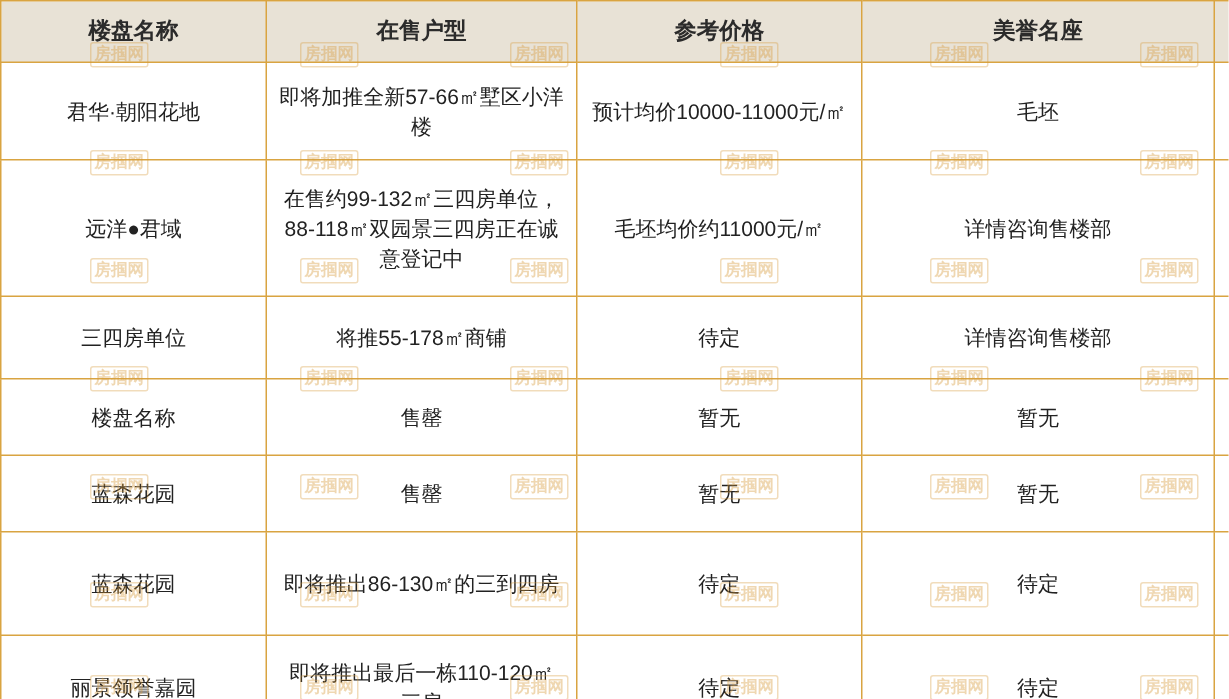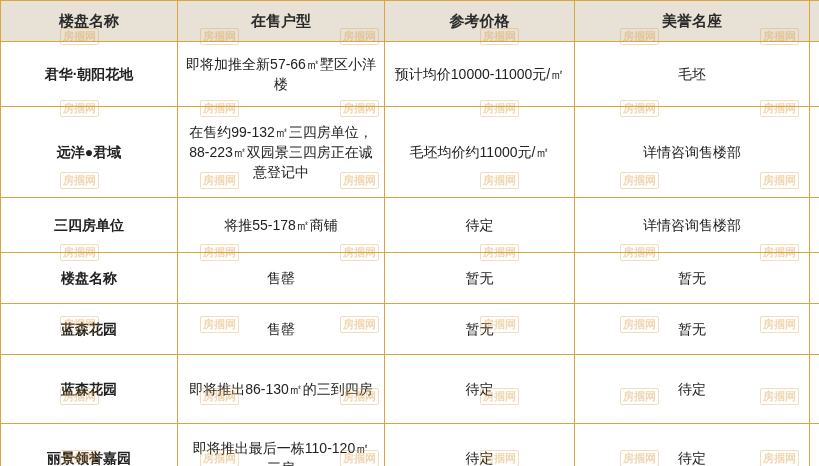--- a/index.html
+++ b/index.html
@@ -44,21 +44,21 @@
   }
   table.price-table thead th {
     background: #e8e2d6;
     font-weight: bold;
     font-size: 15px;
     color: #2b2b2b;
     height: 32px;
     padding: 4px 6px;
   }
   td.name-cell {
-    font-weight: bold;
+    font-weight: normal;
     font-size: 15px;
     color: #1a1a1a;
   }
   tr.row-1 td { height: 52px; }
   tr.row-2 td { height: 78px; }
   tr.row-3 td { height: 42px; }
   tr.row-4 td { height: 38px; }
   tr.row-5 td { height: 38px; }
   tr.row-6 td { height: 56px; }
   tr.row-7 td { height: 56px; }
@@ -110,21 +110,21 @@
     <tbody>
       <tr class="row-1">
         <td class="name-cell">君华·朝阳花地</td>
         <td>即将加推全新57-66㎡墅区小洋楼</td>
         <td>预计均价10000-11000元/㎡</td>
         <td>毛坯</td>
         <td></td>
       </tr>
       <tr class="row-2">
         <td class="name-cell">远洋●君域</td>
-        <td>在售约99-132㎡三四房单位，88-223㎡双园景三四房正在诚意登记中</td>
+        <td>在售约99-132㎡三四房单位，88-118㎡双园景三四房正在诚意登记中</td>
         <td>毛坯均价约11000元/㎡</td>
         <td>详情咨询售楼部</td>
         <td></td>
       </tr>
       <tr class="row-3">
         <td class="name-cell">三四房单位</td>
         <td>将推55-178㎡商铺</td>
         <td>待定</td>
         <td>详情咨询售楼部</td>
         <td></td>

